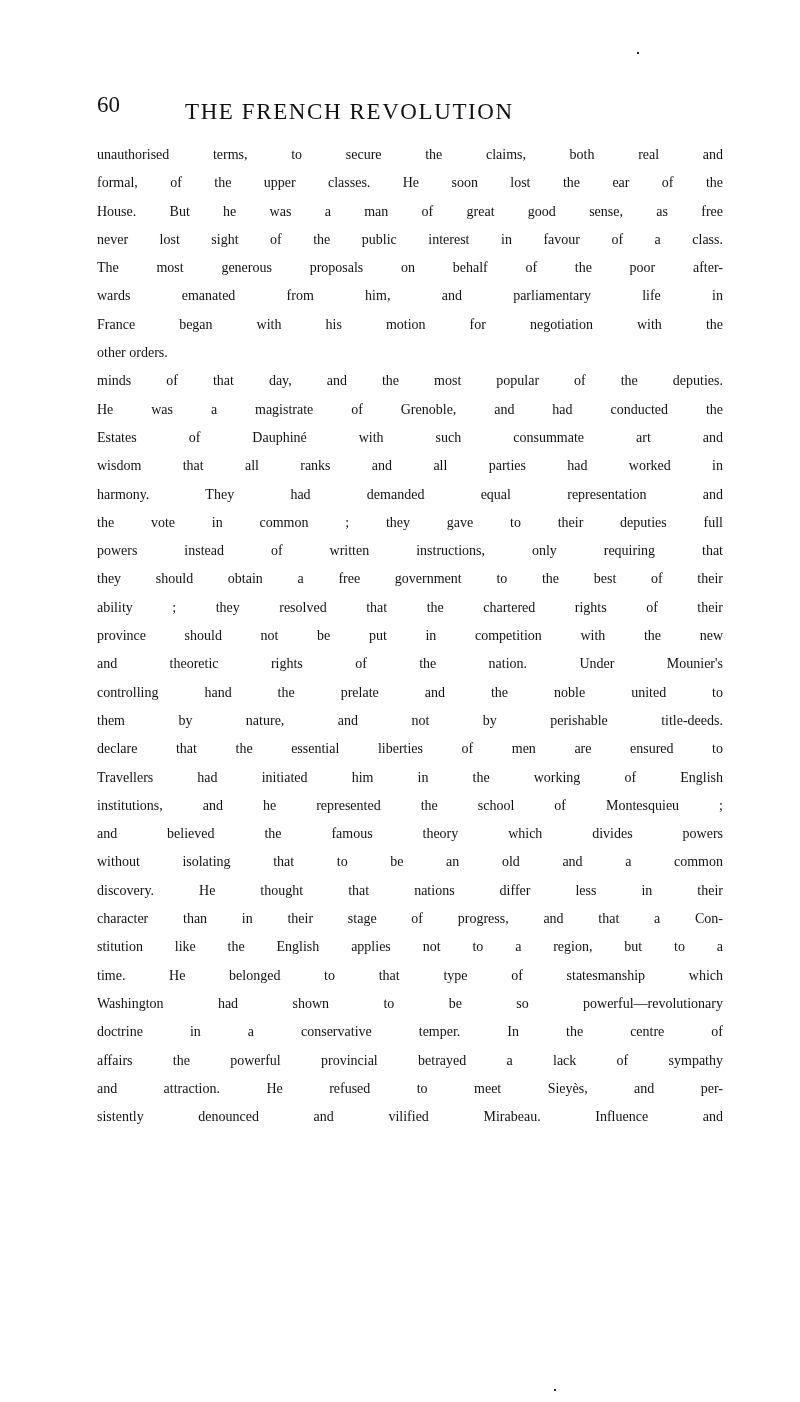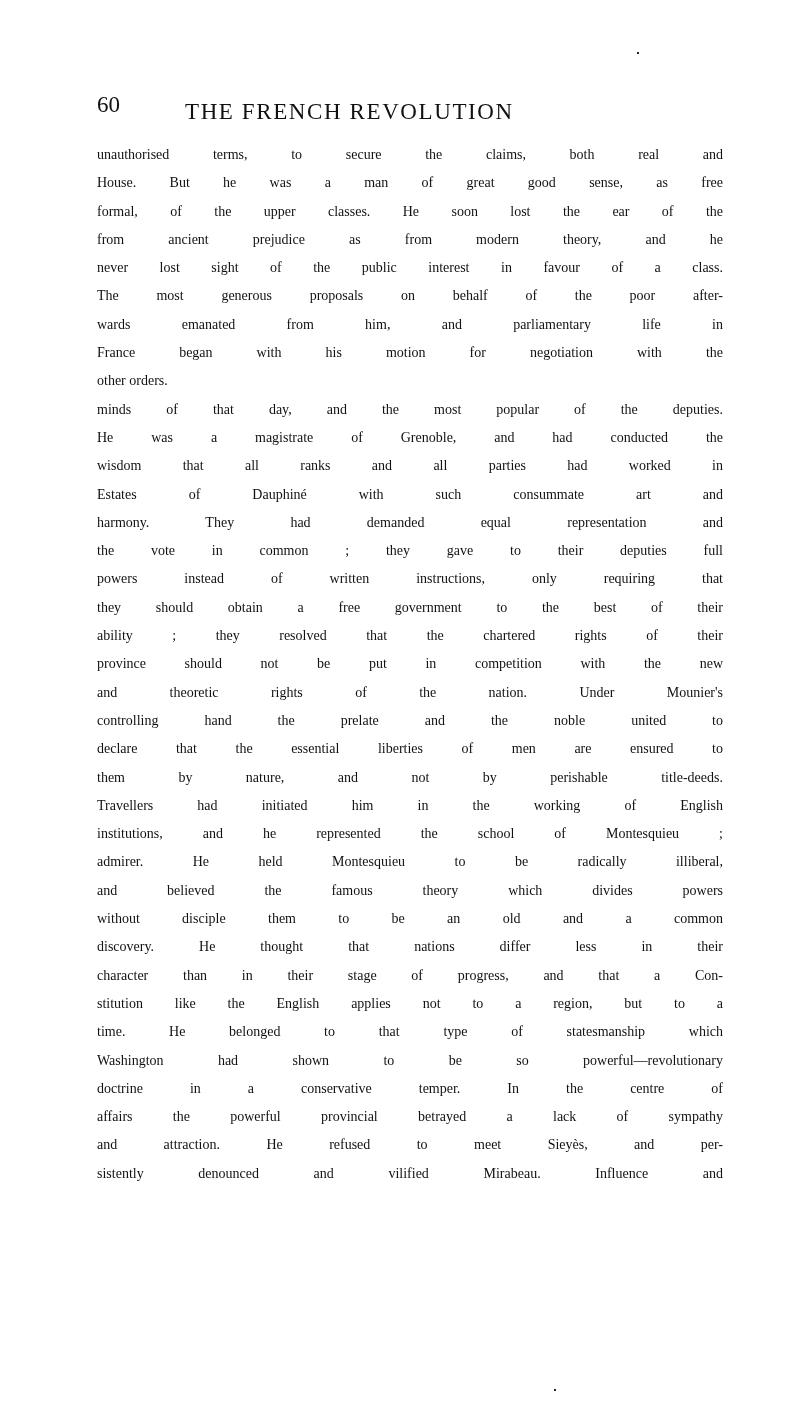--- a/index.html
+++ b/index.html
@@ -70,47 +70,45 @@
 </head>
 <body>
 
 <div class="page-header">
   <span class="page-number">60</span>
   <span class="running-title">THE FRENCH REVOLUTION</span>
 </div>
 
 <div class="body-text">
   <span class="line">unauthorised terms, to secure the claims, both real and</span>
+  <span class="line">formal, of the upper classes.  He soon lost the ear of the</span>
   <span class="line">House.  But he was a man of great good sense, as free</span>
-  <span class="line">formal, of the upper classes.  He soon lost the ear of the</span>
-  <span class="line">from ancient prejudice as from modern theory, and he</span>
   <span class="line">never lost sight of the public interest in favour of a class.</span>
   <span class="line">The most generous proposals on behalf of the poor after-</span>
   <span class="line">wards emanated from him, and parliamentary life in</span>
   <span class="line">France began with his motion for negotiation with the</span>
   <span class="line last">other orders.</span>
   <span class="line">minds of that day, and the most popular of the deputies.</span>
   <span class="line">He was a magistrate of Grenoble, and had conducted the</span>
+  <span class="line">Estates of Dauphiné with such consummate art and</span>
   <span class="line">wisdom that all ranks and all parties had worked in</span>
-  <span class="line">Estates of Dauphiné with such consummate art and</span>
   <span class="line">harmony.  They had demanded equal representation and</span>
   <span class="line">the vote in common ; they gave to their deputies full</span>
   <span class="line">powers instead of written instructions, only requiring that</span>
   <span class="line">they should obtain a free government to the best of their</span>
   <span class="line">ability ; they resolved that the chartered rights of their</span>
   <span class="line">province should not be put in competition with the new</span>
   <span class="line">and theoretic rights of the nation.  Under Mounier's</span>
   <span class="line">controlling hand the prelate and the noble united to</span>
+  <span class="line">them by nature, and not by perishable title-deeds.</span>
   <span class="line">declare that the essential liberties of men are ensured to</span>
-  <span class="line">them by nature, and not by perishable title-deeds.</span>
   <span class="line">Travellers had initiated him in the working of English</span>
   <span class="line">institutions, and he represented the school of Montesquieu ;</span>
-  <span class="line">admirer.  He held Montesquieu to be radically illiberal,</span>
   <span class="line">and believed the famous theory which divides powers</span>
-  <span class="line">without disciple them to be an old and a common</span>
+  <span class="line">without isolating that to be an old and a common</span>
   <span class="line">discovery.  He thought that nations differ less in their</span>
   <span class="line">character than in their stage of progress, and that a Con-</span>
   <span class="line">stitution like the English applies not to a region, but to a</span>
   <span class="line">time.  He belonged to that type of statesmanship which</span>
   <span class="line">Washington had shown to be so powerful—revolutionary</span>
   <span class="line">doctrine in a conservative temper.  In the centre of</span>
   <span class="line">affairs the powerful provincial betrayed a lack of sympathy</span>
   <span class="line">and attraction.  He refused to meet Sieyès, and per-</span>
   <span class="line">sistently denounced and vilified Mirabeau.  Influence and</span>
 </div>

